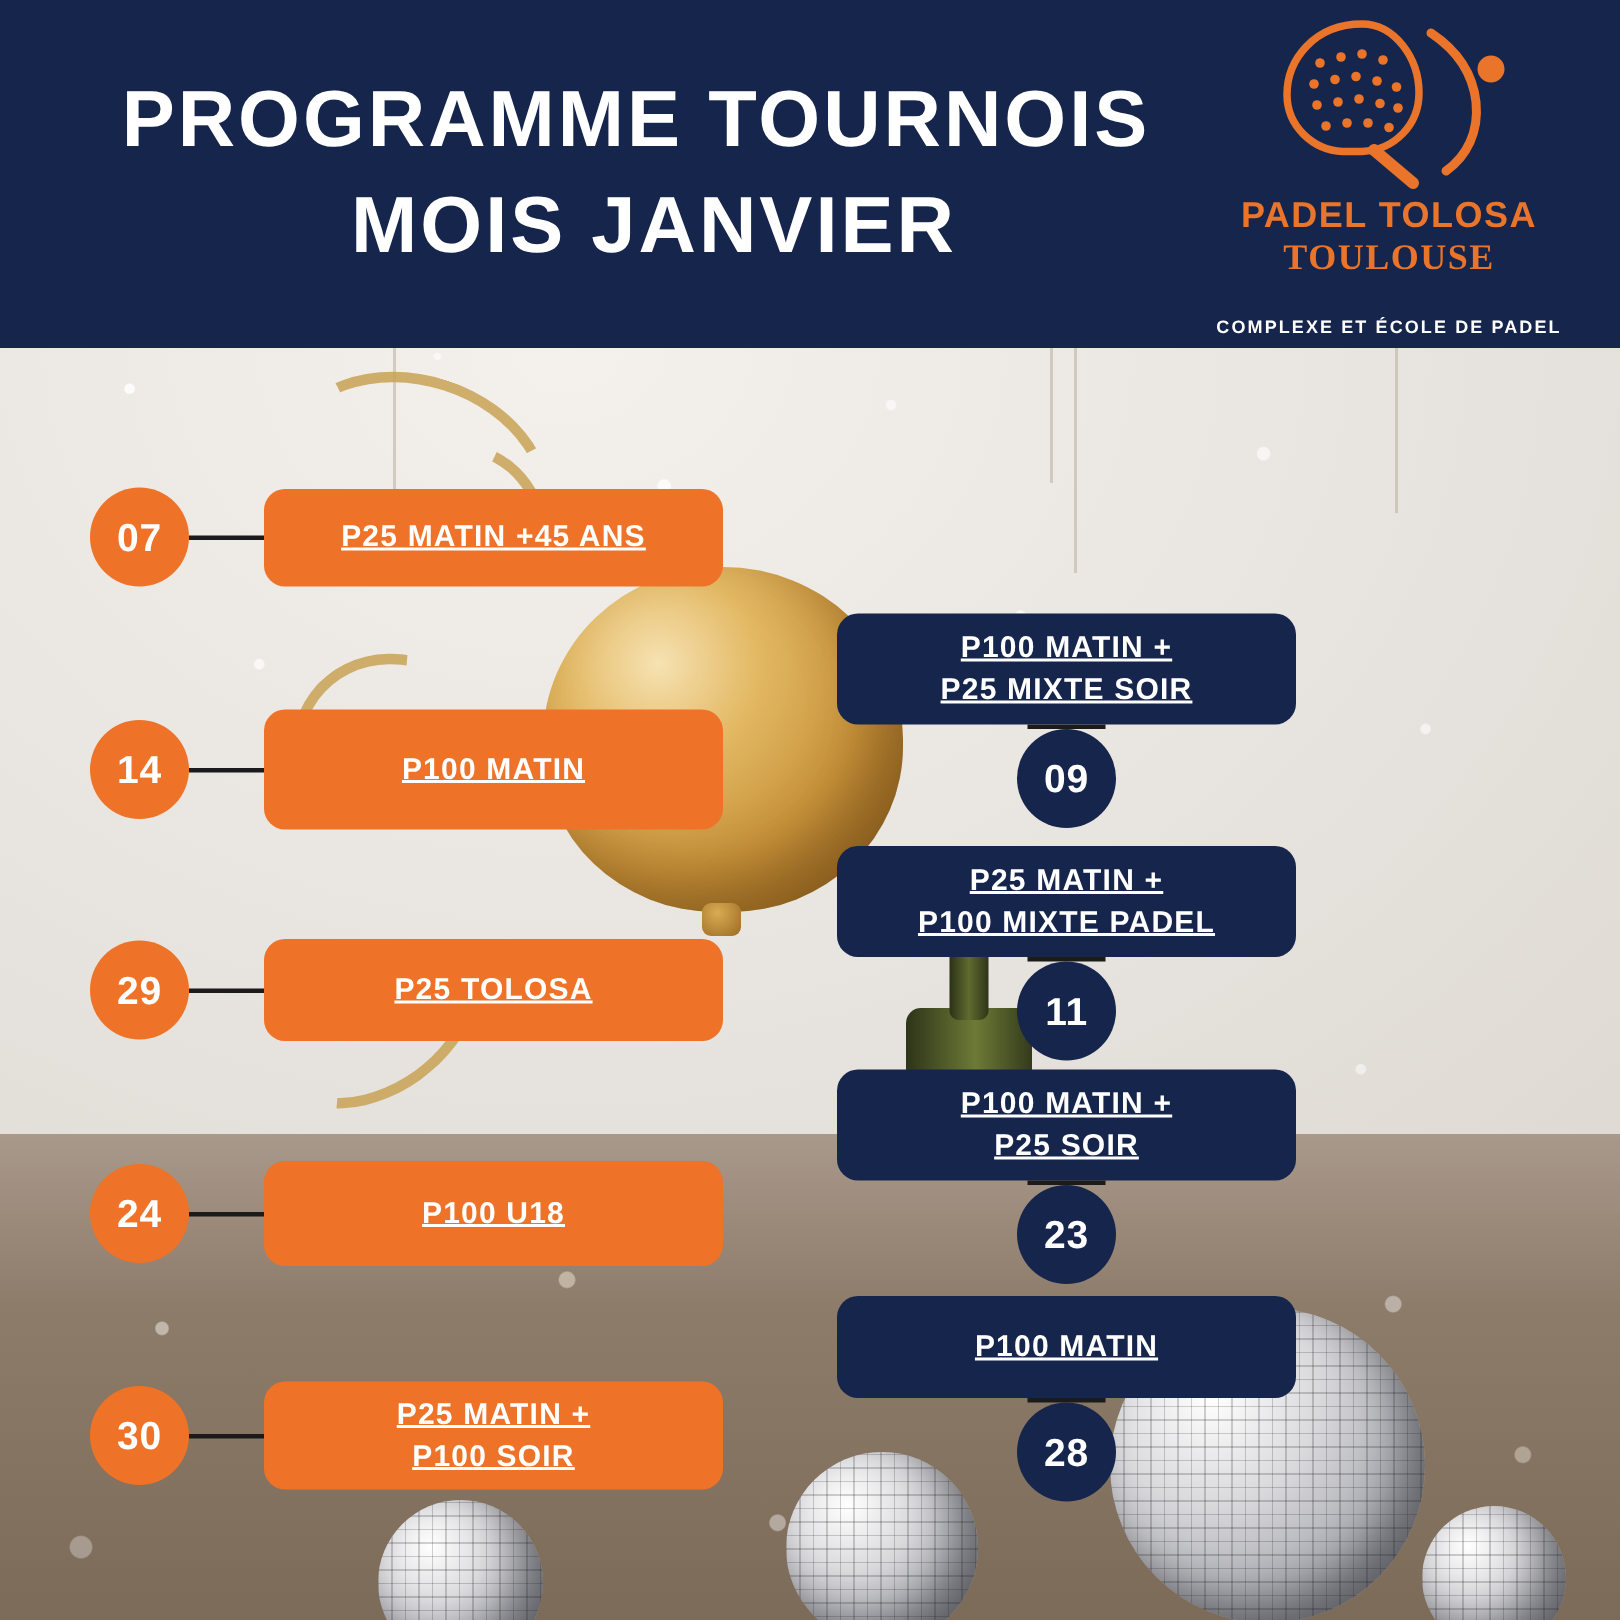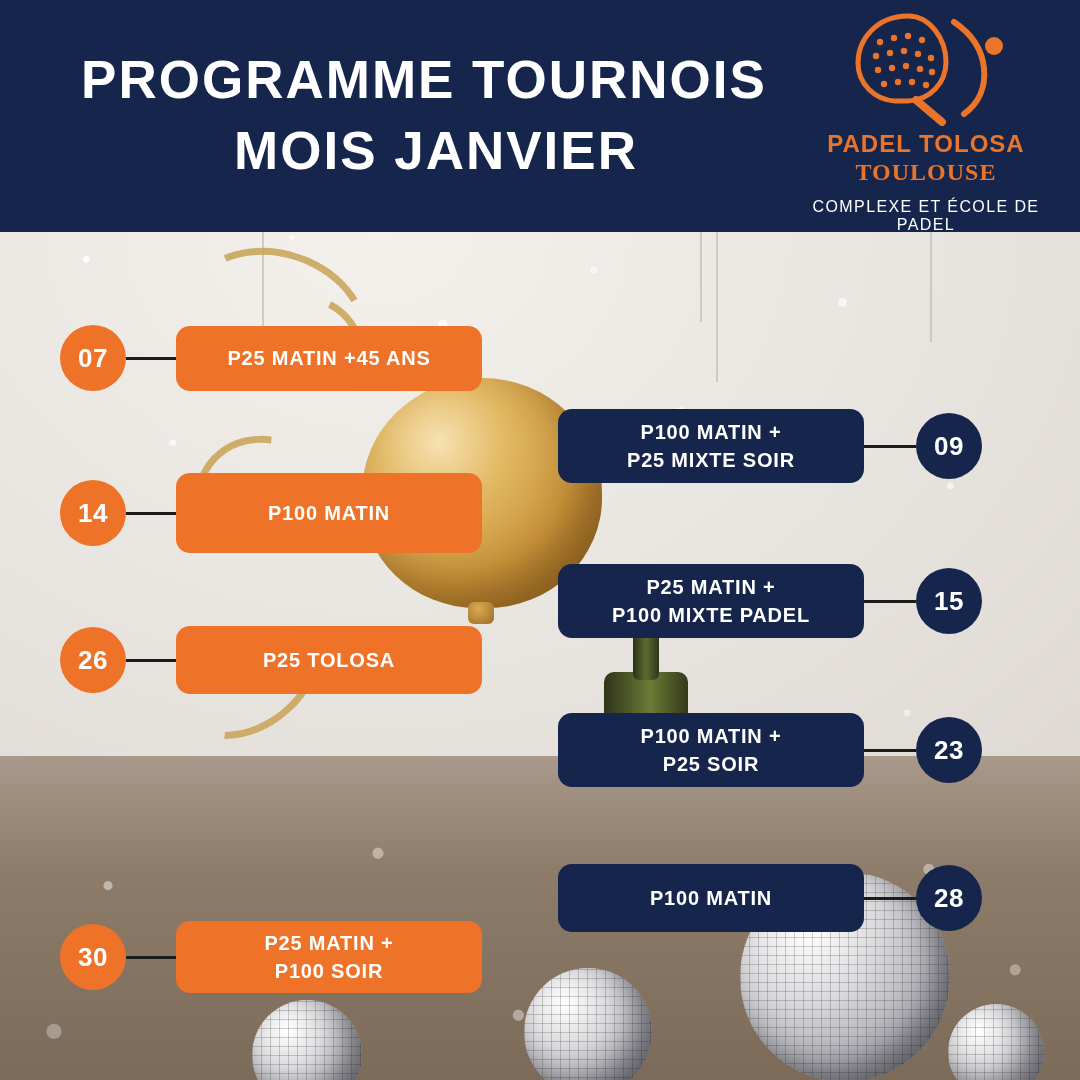--- a/index.html
+++ b/index.html
@@ -149,21 +149,21 @@
     position: absolute; right: 34px; top: 8px; width: 240px; height: 216px;
     text-align: center;
   }
   .logo svg { display: block; margin: 0 auto; }
   .logo-main {
     color: #e9742a; font-weight: 800; font-size: 24px; letter-spacing: 1px;
     margin-top: 4px; line-height: 1.18;
   }
   .logo-main .brand-2 { display: block; font-family: Liberation Serif, serif; }
   .logo-sub {
-    color: #ffffff; font-size: 16px; letter-spacing: 1.4px; margin-top: 11px; font-weight: 400;
+    color: #ffffff; font-size: 12px; letter-spacing: 1.4px; margin-top: 24px; font-weight: 700;
   }
 
   
   .row {
     position: absolute;
     display: flex;
     align-items: center;
     z-index: 4;
   }
   .badge {
@@ -175,30 +175,31 @@
   .badge.orange { background: #ee7227; }
   .badge.navy { background: #16254c; }
   .connector { height: 3px; background: #1b1b1b; flex: 0 0 auto; }
   .pill {
     border-radius: 14px;
     display: flex; align-items: center; justify-content: center;
     color: #ffffff; font-weight: 800; font-size: 20px; letter-spacing: .8px;
     text-align: center; line-height: 1.4;
     padding: 0 4px;
     flex: 0 0 auto;
+    text-decoration: underline;
   }
   .pill.orange { background: #ee7227; }
   .pill.navy { background: #16254c; }
   .pill span { display: block; }
 
   
   .left .connector { width: 50px; }
   .left .pill { width: 306px; }
   
-  .right { flex-direction: row; }
+  .right { flex-direction: column; }
   .right .connector { width: 52px; }
   .right .pill { width: 306px; }
 </style>
 </head>
 <body>
 
 <div class="poster">
 
   <div class="bg">
     <div class="bg-wall"></div>
@@ -275,27 +276,34 @@
 
   <div class="row left" style="left:60px; top:473px;">
     <div class="badge orange">14</div>
     <div class="connector"></div>
     <div class="pill orange" style="height:80px;">
       <span>P100 MATIN</span>
     </div>
   </div>
 
   <div class="row left" style="left:60px; top:626px;">
-    <div class="badge orange">26</div>
+    <div class="badge orange">29</div>
     <div class="connector"></div>
     <div class="pill orange" style="height:68px;">
       <span>P25 TOLOSA</span>
     </div>
   </div>
 
+  <div class="row left" style="left:60px; top:774px;">
+    <div class="badge orange">24</div>
+    <div class="connector"></div>
+    <div class="pill orange" style="height:70px;">
+      <span>P100 U18</span>
+    </div>
+  </div>
 
   <div class="row left" style="left:60px; top:921px;">
     <div class="badge orange">30</div>
     <div class="connector"></div>
     <div class="pill orange" style="height:72px;">
       <div>
         <span>P25 MATIN +</span>
         <span>P100 SOIR</span>
       </div>
     </div>
@@ -313,21 +321,21 @@
   </div>
 
   <div class="row right" style="left:558px; top:564px;">
     <div class="pill navy" style="height:74px;">
       <div>
         <span>P25 MATIN +</span>
         <span>P100 MIXTE PADEL</span>
       </div>
     </div>
     <div class="connector"></div>
-    <div class="badge navy">15</div>
+    <div class="badge navy">11</div>
   </div>
 
   <div class="row right" style="left:558px; top:713px;">
     <div class="pill navy" style="height:74px;">
       <div>
         <span>P100 MATIN +</span>
         <span>P25 SOIR</span>
       </div>
     </div>
     <div class="connector"></div>

